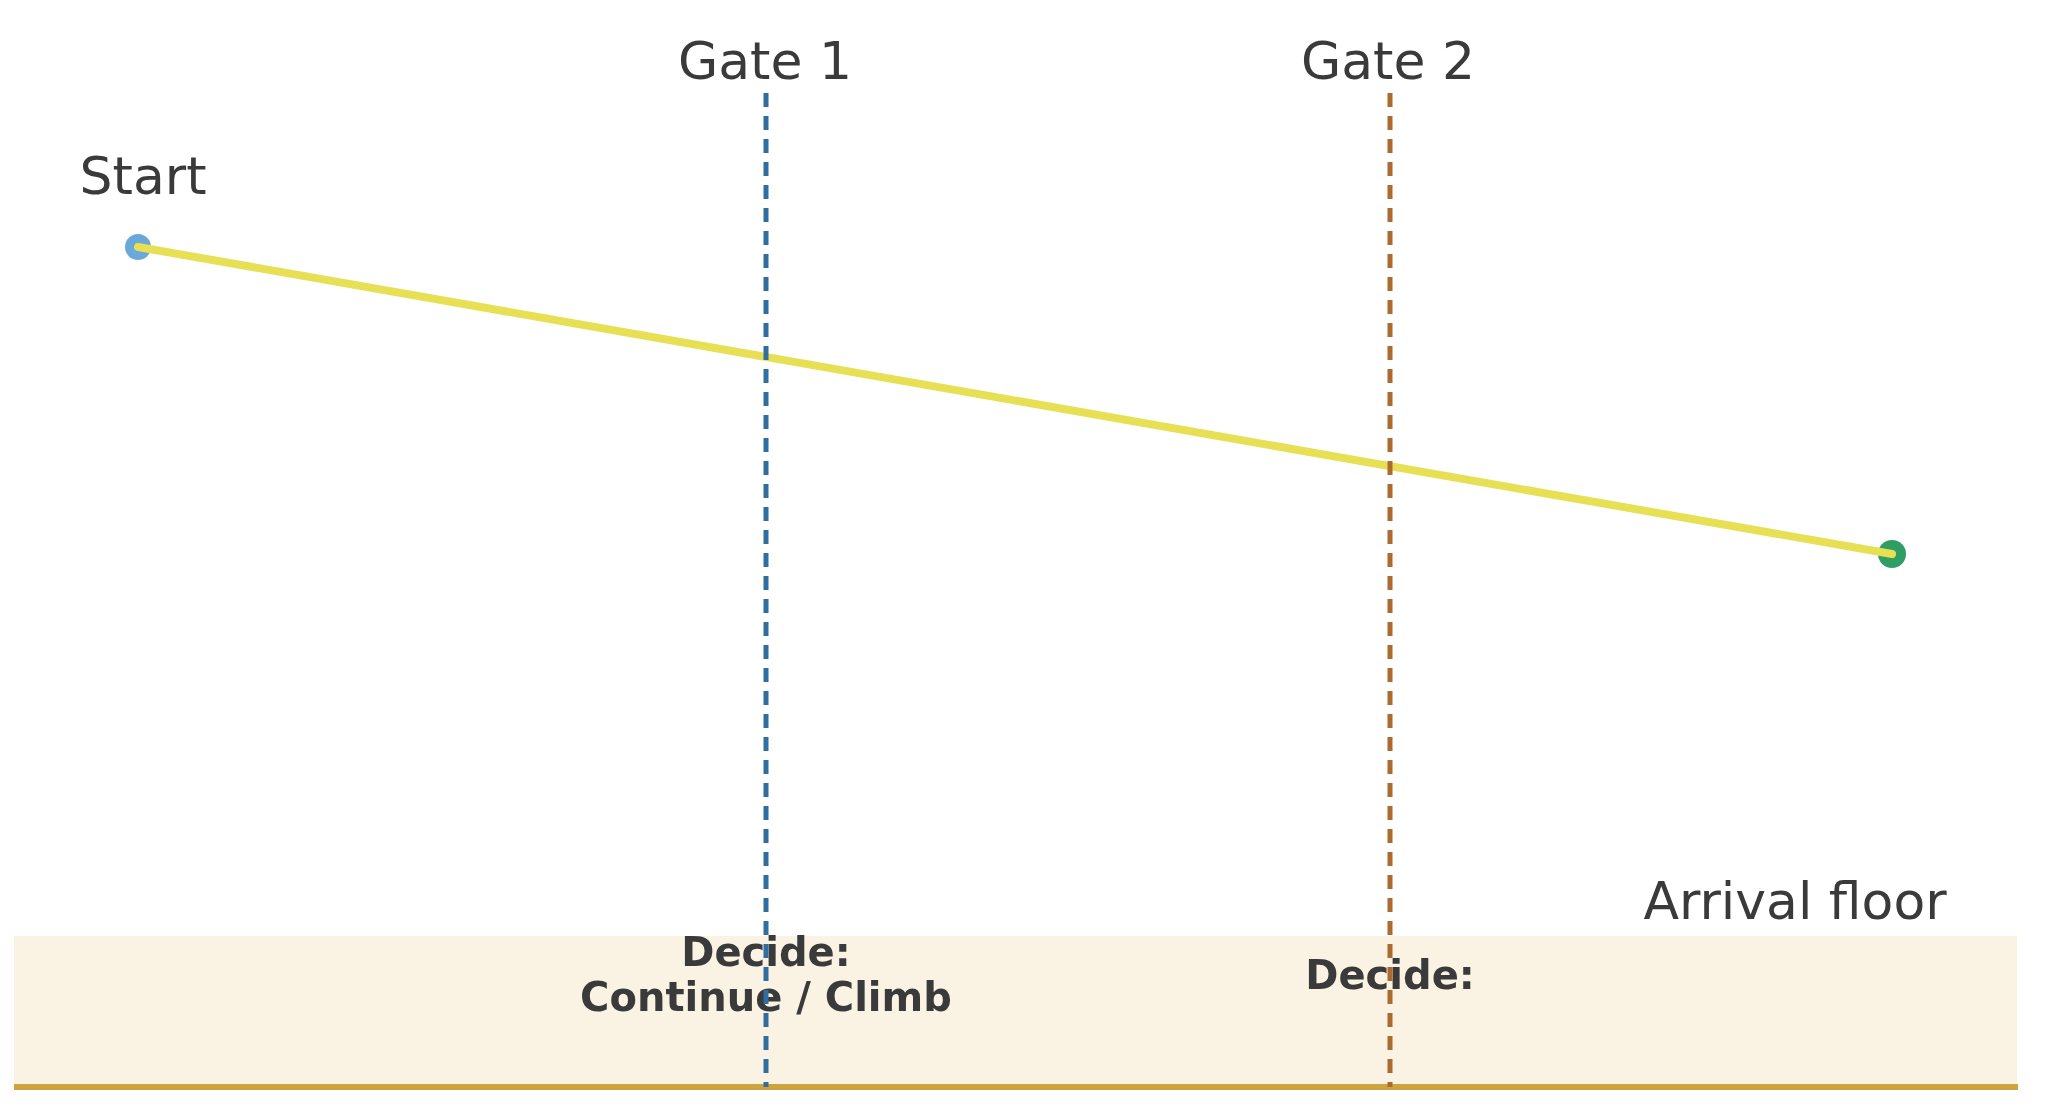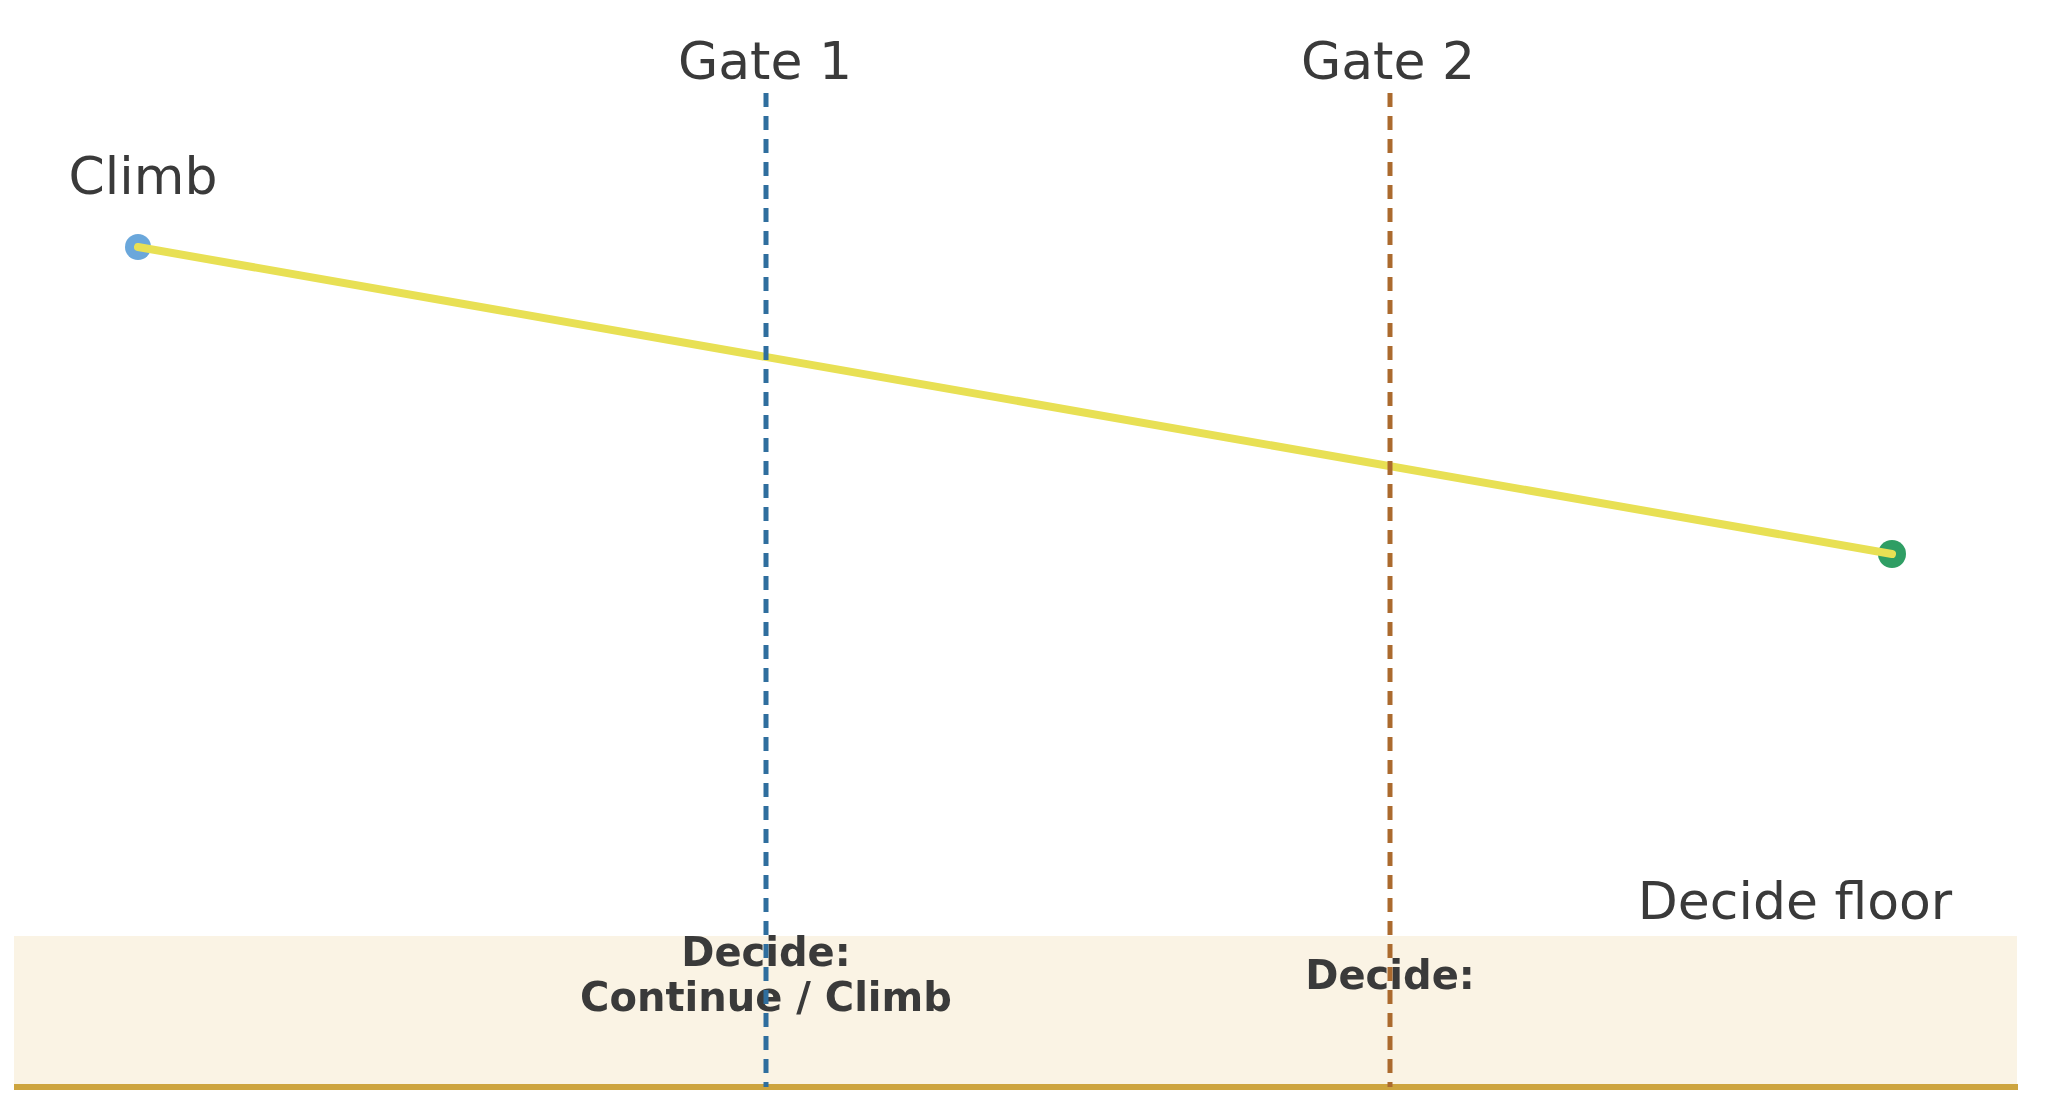--- a/index.html
+++ b/index.html
@@ -77,28 +77,28 @@
 
   <div class="floor-band"></div>
   <div class="floor-line"></div>
 
   <svg class="layer" width="2052" height="1116" viewBox="0 0 2052 1116">
     <circle cx="138" cy="247" r="13" fill="#6aa7db"></circle>
     <circle cx="1892" cy="554" r="14" fill="#2f9e64"></circle>
     <line x1="138" y1="247" x2="1892" y2="554" stroke="#e8e054" stroke-width="8" stroke-linecap="round"></line>
   </svg>
 
-  <div class="label label-start">Climb</div>
+  <div class="label label-start">Start</div>
 
   <div class="label label-gate1">Gate 1</div>
 
   <div class="label label-gate2">Gate 2</div>
 
 
-  <div class="label label-arrival-floor">Decide floor</div>
+  <div class="label label-arrival-floor">Arrival floor</div>
 
   <div class="decide decide-gate1">
     <div>Decide:</div>
     <div>Continue / Climb</div>
   </div>
 
   <div class="decide decide-gate2">
     <div>Decide:</div>
   </div>
 

